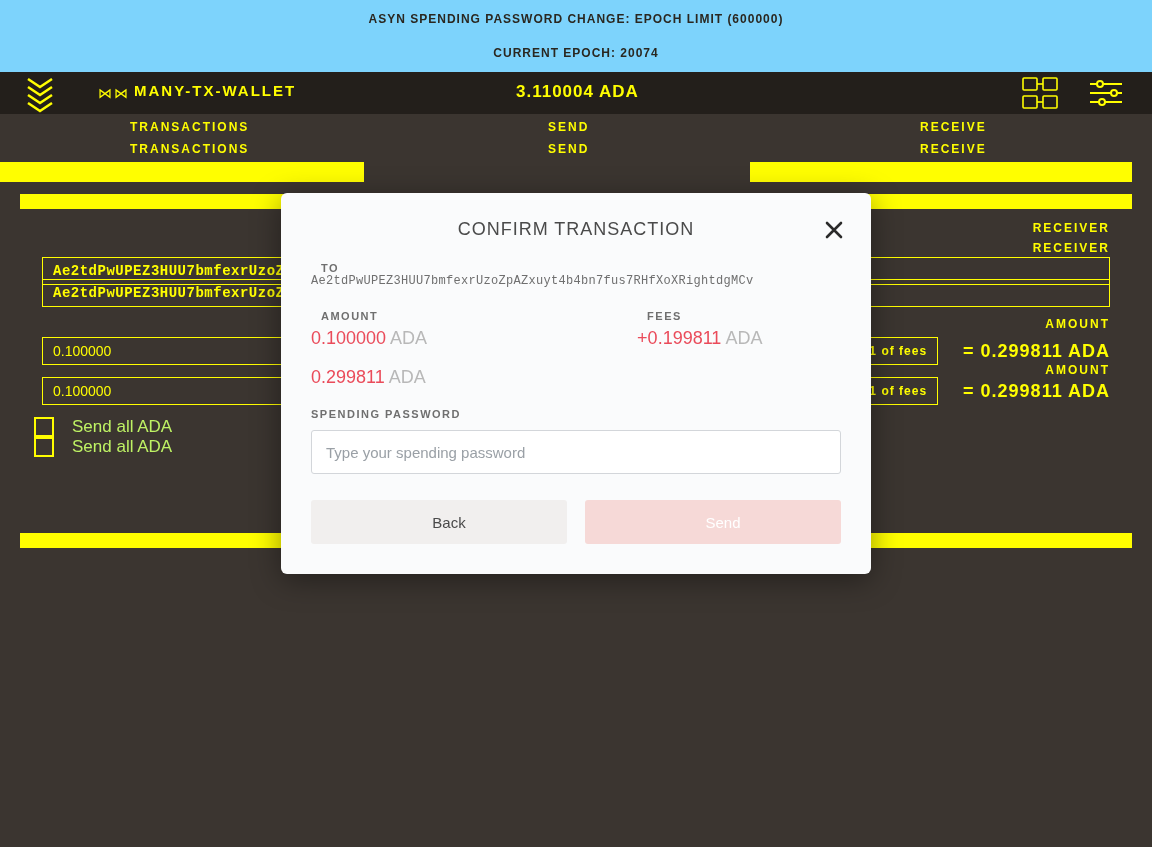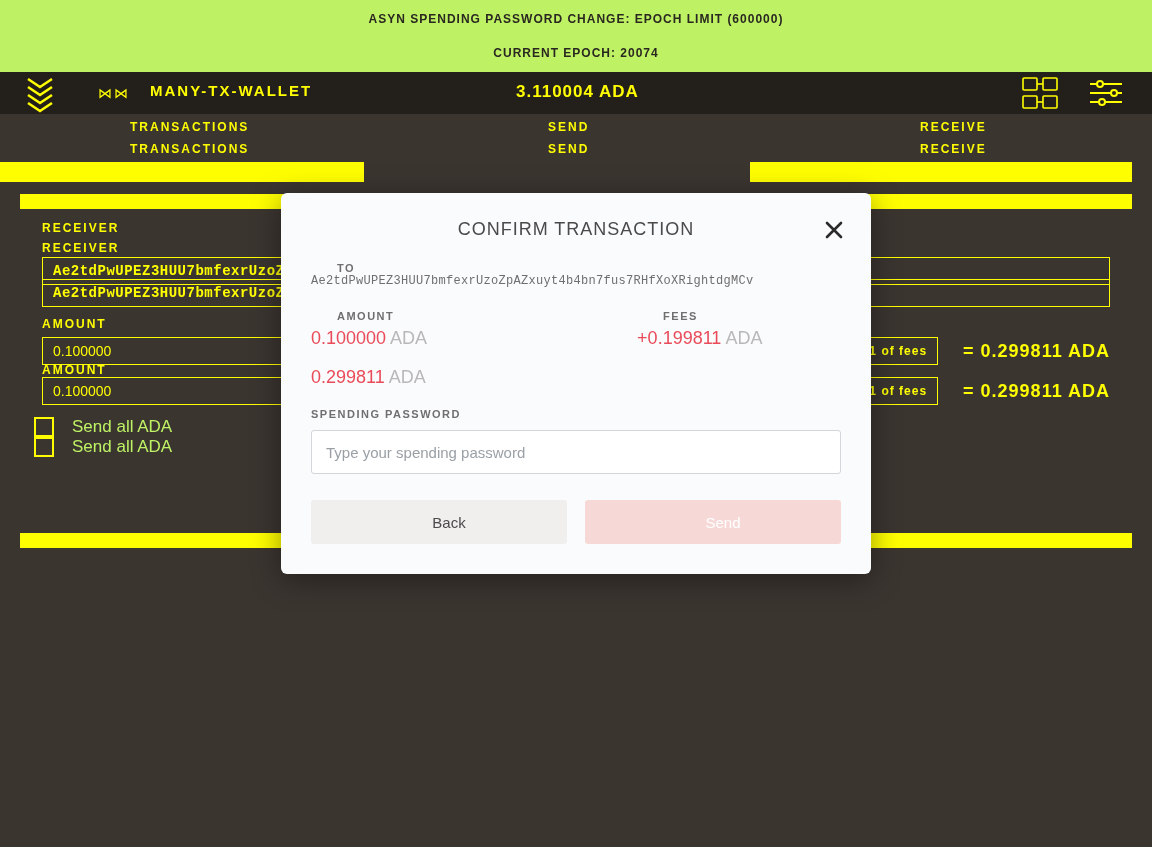--- a/index.html
+++ b/index.html
@@ -1,31 +1,31 @@
 <!DOCTYPE html>
 <html><head>
 <meta charset="utf-8">
 <style>
   * { margin:0; padding:0; box-sizing:border-box; }
   html,body { width:1152px; height:847px; background:#3b3530; font-family:-apple-system,BlinkMacSystemFont,"Segoe UI",Arial,sans-serif; overflow:hidden; }
 
   
-  .top-banner { position:absolute; top:0; left:0; right:0; height:72px; background:#bef264; color:#2a2720; font-size:12px; font-weight:700; display:flex; flex-direction:column; align-items:center; justify-content:center; letter-spacing:1px; }
+  .top-banner { position:absolute; top:0; left:0; right:0; height:72px; background:#7dd3fc; color:#2a2720; font-size:12px; font-weight:700; display:flex; flex-direction:column; align-items:center; justify-content:center; letter-spacing:1px; }
 
   
   .header-stack { position:absolute; top:72px; left:0; right:0; }
 
   .hbar { height:42px; background:#231f1b; display:flex; align-items:center; position:relative; }
 
   .logo-circle { width:40px; height:40px; margin-left:20px; position:relative; }
   .logo-circle svg { width:40px; height:40px; }
 
   .chain-ico { margin-left:38px; color:#fffe00; font-size:14px; letter-spacing:2px; }
 
-  .wallet-name { position:absolute; left:150px; font-weight:800; letter-spacing:2px; font-size:15px; color:#fffe00; }
+  .wallet-name { position:absolute; left:134px; font-weight:800; letter-spacing:2px; font-size:15px; color:#fffe00; }
 
   .balance { position:absolute; left:516px; font-weight:800; letter-spacing:1px; font-size:17px; color:#fffe00; }
 
   .icon-btn { position:absolute; width:44px; height:40px; display:flex; align-items:center; justify-content:center; color:#fffe00; }
   .icon-right1 { right:90px; }
   .icon-right2 { right:24px; }
   .tab { color:#fffe00; font-weight:800; letter-spacing:2px; font-size:12px; position:absolute; }
   .tab-active-underline { position:absolute; height:20px; background:#fffe00; }
 
   
@@ -49,21 +49,21 @@
   .check-lbl { color:#bef264; font-size:17px; }
 
   
   .overlay { position:absolute; left:0; top:0; width:1152px; height:847px; }
   .modal { position:absolute; width:590px; left:281px; top:193px; background:#fafbfc; border-radius:6px; box-shadow:0 6px 30px rgba(0,0,0,0.4); padding:26px 30px 30px; }
   .modal-title { text-align:center; font-size:18px; font-weight:500; letter-spacing:1px; color:#4a4a4a; }
   .modal-close { position:absolute; right:22px; top:22px; width:30px; height:30px; display:flex; align-items:center; justify-content:center; cursor:pointer; }
   .modal-close svg { width:18px; height:18px; }
 
   .m-section { margin-top:22px; }
-  .m-lbl { font-size:11px; font-weight:700; letter-spacing:1.5px; color:#6f6f6f; margin-left:26px; }
+  .m-lbl { font-size:11px; font-weight:700; letter-spacing:1.5px; color:#6f6f6f; margin-left:10px; }
   .m-addr { font-family:"Courier New",monospace; font-size:12px; color:#6f6f6f; margin-top:0; letter-spacing:0.3px; }
 
   .m-cols { display:flex; gap:60px; margin-top:22px; }
   .m-col { }
   .m-val { margin-top:6px; font-size:18px; }
   .m-num { color:#ea4b5a; font-weight:500; }
   .m-cur { color:#b8b8b8; font-weight:400; }
 
   .pw-field { width:100%; height:44px; border:1px solid #d3d6da; border-radius:3px; background:#fff; margin-top:10px; padding:0 14px; font-size:15px; color:#333; outline:none; }
   .pw-field::placeholder { color:#9aa0a6; }
@@ -133,21 +133,21 @@
 
   <div style="position:relative; height:22px;">
     <div class="tab-active-underline" style="left:0; width:364px; top:0;"></div>
     <div class="tab-active-underline" style="left:750px; right:0; width:382px; top:0;"></div>
   </div>
 </div>
 
 <div class="main-card-wrap">
   <div class="main-top-bar"></div>
 
-  <div class="main-band" style="position:relative;">
+  <div class="main-band" style="position:relative;text-align:right;">
 
     <div>
       <div class="label-sm">RECEIVER</div>
     </div>
 
     <div style="margin-top:6px;">
       <div class="label-sm">RECEIVER</div>
     </div>
     <div class="field-box" style="margin-top:2px;">
       <span class="field-text">Ae2tdPwUPEZ3HUU7bmfexrUzoZ</span>

